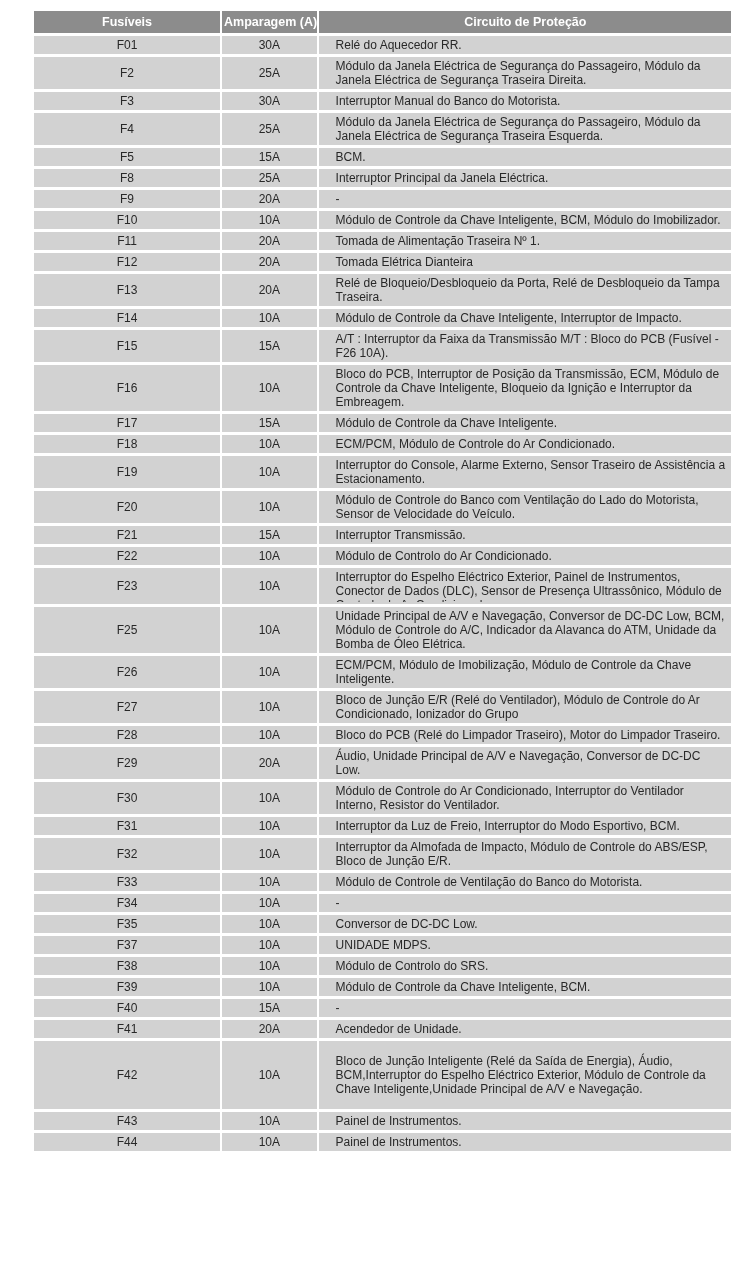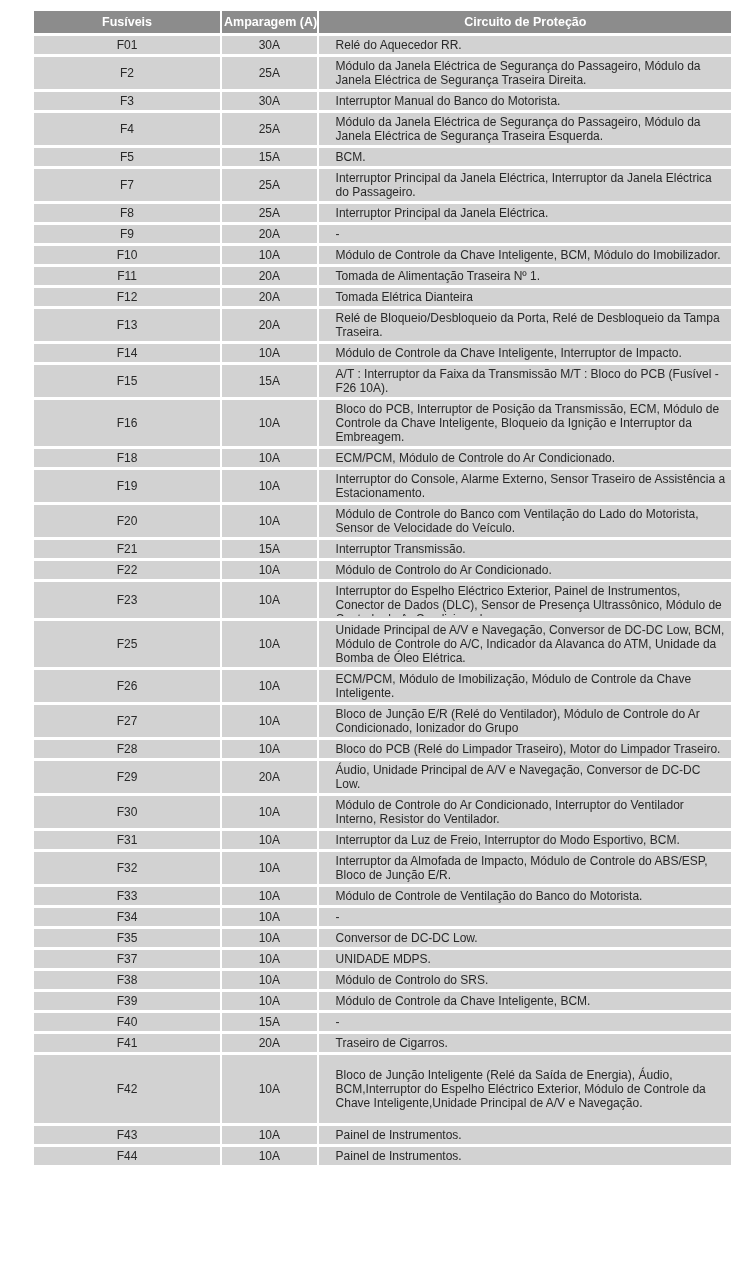--- a/index.html
+++ b/index.html
@@ -100,27 +100,20 @@
           </td>
         </tr>
         <tr>
           <td class="fuse">F5</td>
           <td class="amp">15A</td>
           <td class="circuit">
             <div class="cliptext">BCM.</div>
           </td>
         </tr>
         <tr>
-          <td class="fuse">F7</td>
-          <td class="amp">25A</td>
-          <td class="circuit">
-            <div class="cliptext">Interruptor Principal da Janela Eléctrica, Interruptor da Janela Eléctrica do Passageiro.</div>
-          </td>
-        </tr>
-        <tr>
           <td class="fuse">F8</td>
           <td class="amp">25A</td>
           <td class="circuit">
             <div class="cliptext">Interruptor Principal da Janela Eléctrica.</div>
           </td>
         </tr>
         <tr>
           <td class="fuse">F9</td>
           <td class="amp">20A</td>
           <td class="circuit">
@@ -170,20 +163,27 @@
           </td>
         </tr>
         <tr>
           <td class="fuse">F16</td>
           <td class="amp">10A</td>
           <td class="circuit">
             <div class="cliptext">Bloco do PCB, Interruptor de Posição da Transmissão, ECM, Módulo de Controle da Chave Inteligente, Bloqueio da Ignição e Interruptor da Embreagem.</div>
           </td>
         </tr>
         <tr>
+          <td class="fuse">F17</td>
+          <td class="amp">15A</td>
+          <td class="circuit">
+            <div class="cliptext">Módulo de Controle da Chave Inteligente.</div>
+          </td>
+        </tr>
+        <tr>
           <td class="fuse">F18</td>
           <td class="amp">10A</td>
           <td class="circuit">
             <div class="cliptext">ECM/PCM, Módulo de Controle do Ar Condicionado.</div>
           </td>
         </tr>
         <tr>
           <td class="fuse">F19</td>
           <td class="amp">10A</td>
           <td class="circuit">
@@ -320,21 +320,21 @@
           <td class="fuse">F40</td>
           <td class="amp">15A</td>
           <td class="circuit">
             <div class="cliptext">-</div>
           </td>
         </tr>
         <tr>
           <td class="fuse">F41</td>
           <td class="amp">20A</td>
           <td class="circuit">
-            <div class="cliptext">Traseiro de Cigarros.</div>
+            <div class="cliptext">Acendedor de Unidade.</div>
           </td>
         </tr>
         <tr class="tall">
           <td class="fuse">F42</td>
           <td class="amp">10A</td>
           <td class="circuit">
             <div class="cliptext">Bloco de Junção Inteligente (Relé da Saída de Energia), Áudio, BCM,Interruptor do Espelho Eléctrico Exterior, Módulo de Controle da Chave Inteligente,Unidade Principal de A/V e Navegação.</div>
           </td>
         </tr>
         <tr>

